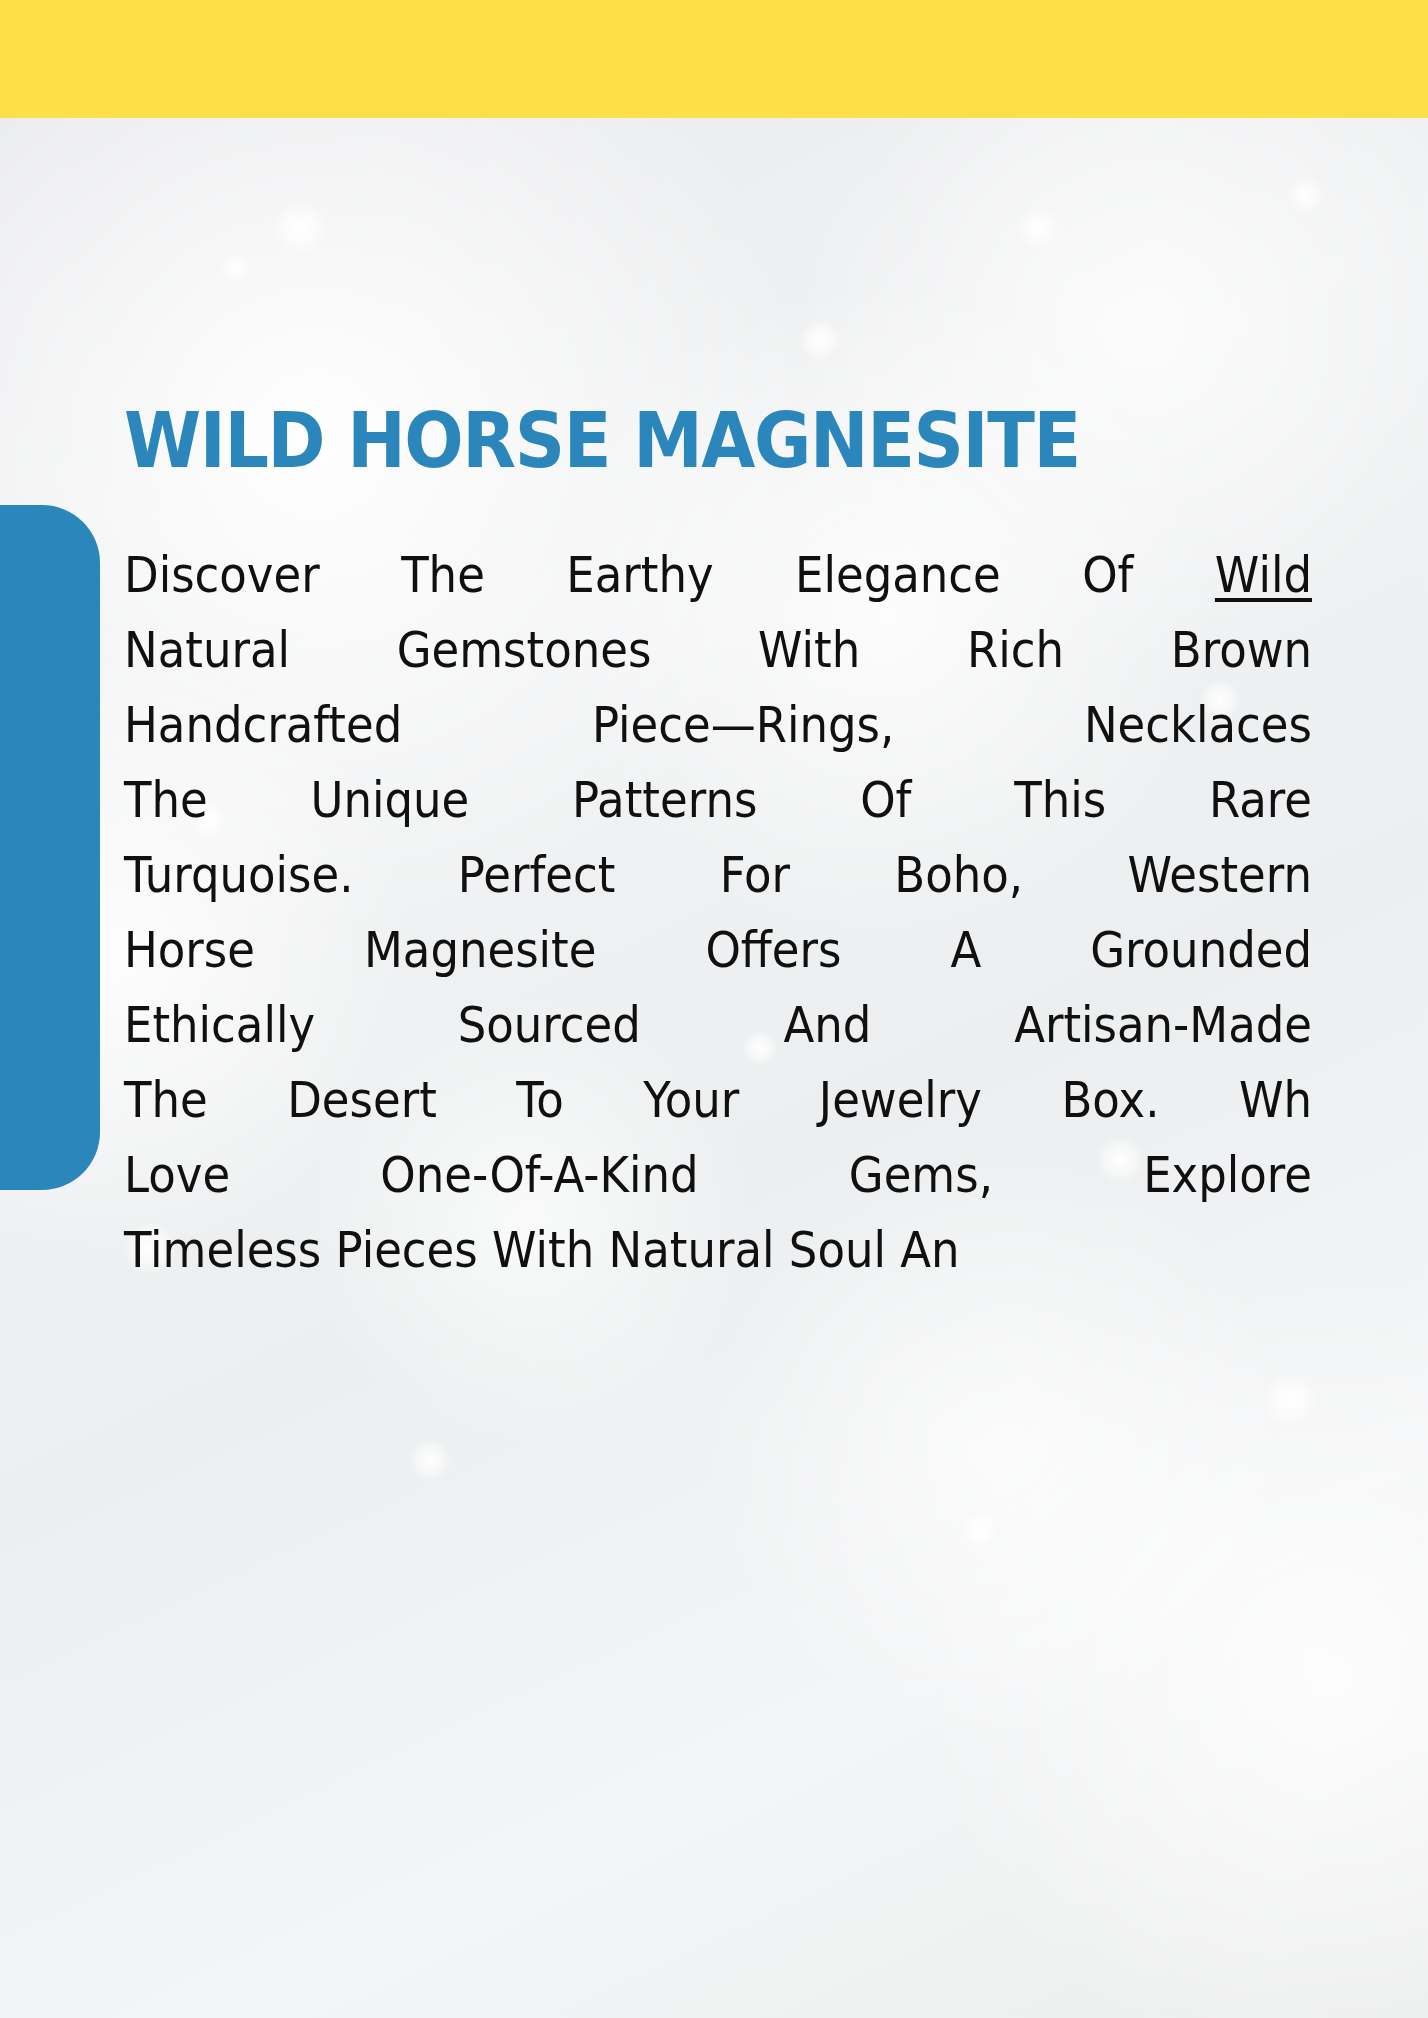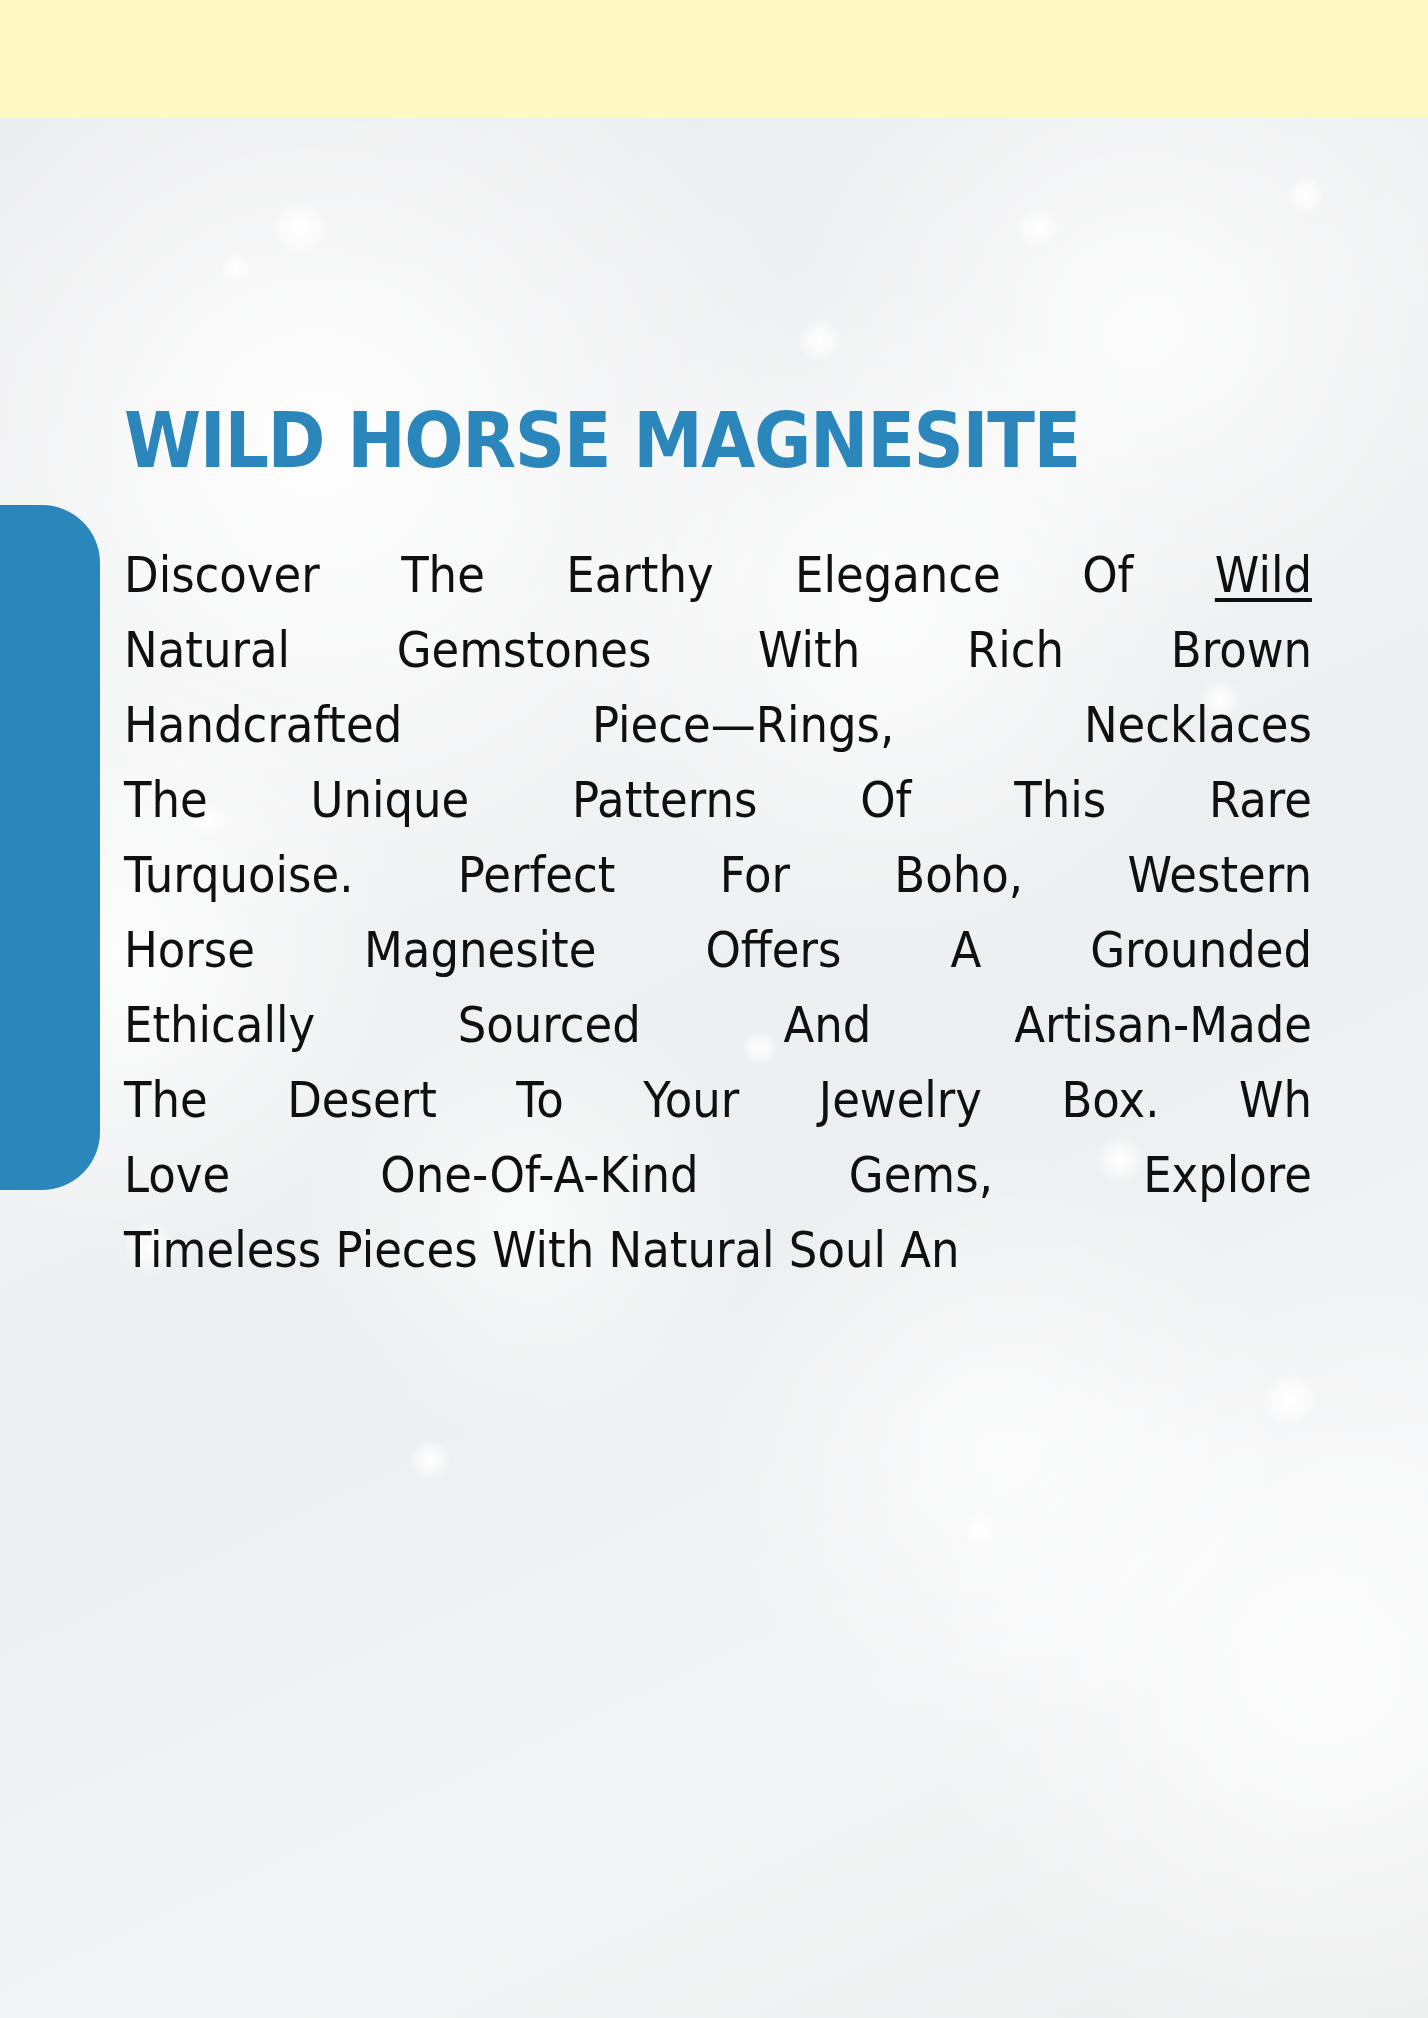--- a/index.html
+++ b/index.html
@@ -11,21 +11,21 @@
     width: 1428px;
     height: 2018px;
     overflow: hidden;
     font-family: "Liberation Sans", sans-serif;
   }
 
   #stage {
     position: relative;
     width: 1428px;
     height: 2018px;
-    background: #fef9c3;
+    background: #fde047;
     overflow: hidden;
   }
 
   
   .panel {
     position: absolute;
     left: 0;
     top: 118px;
     width: 1428px;
     height: 1900px;

